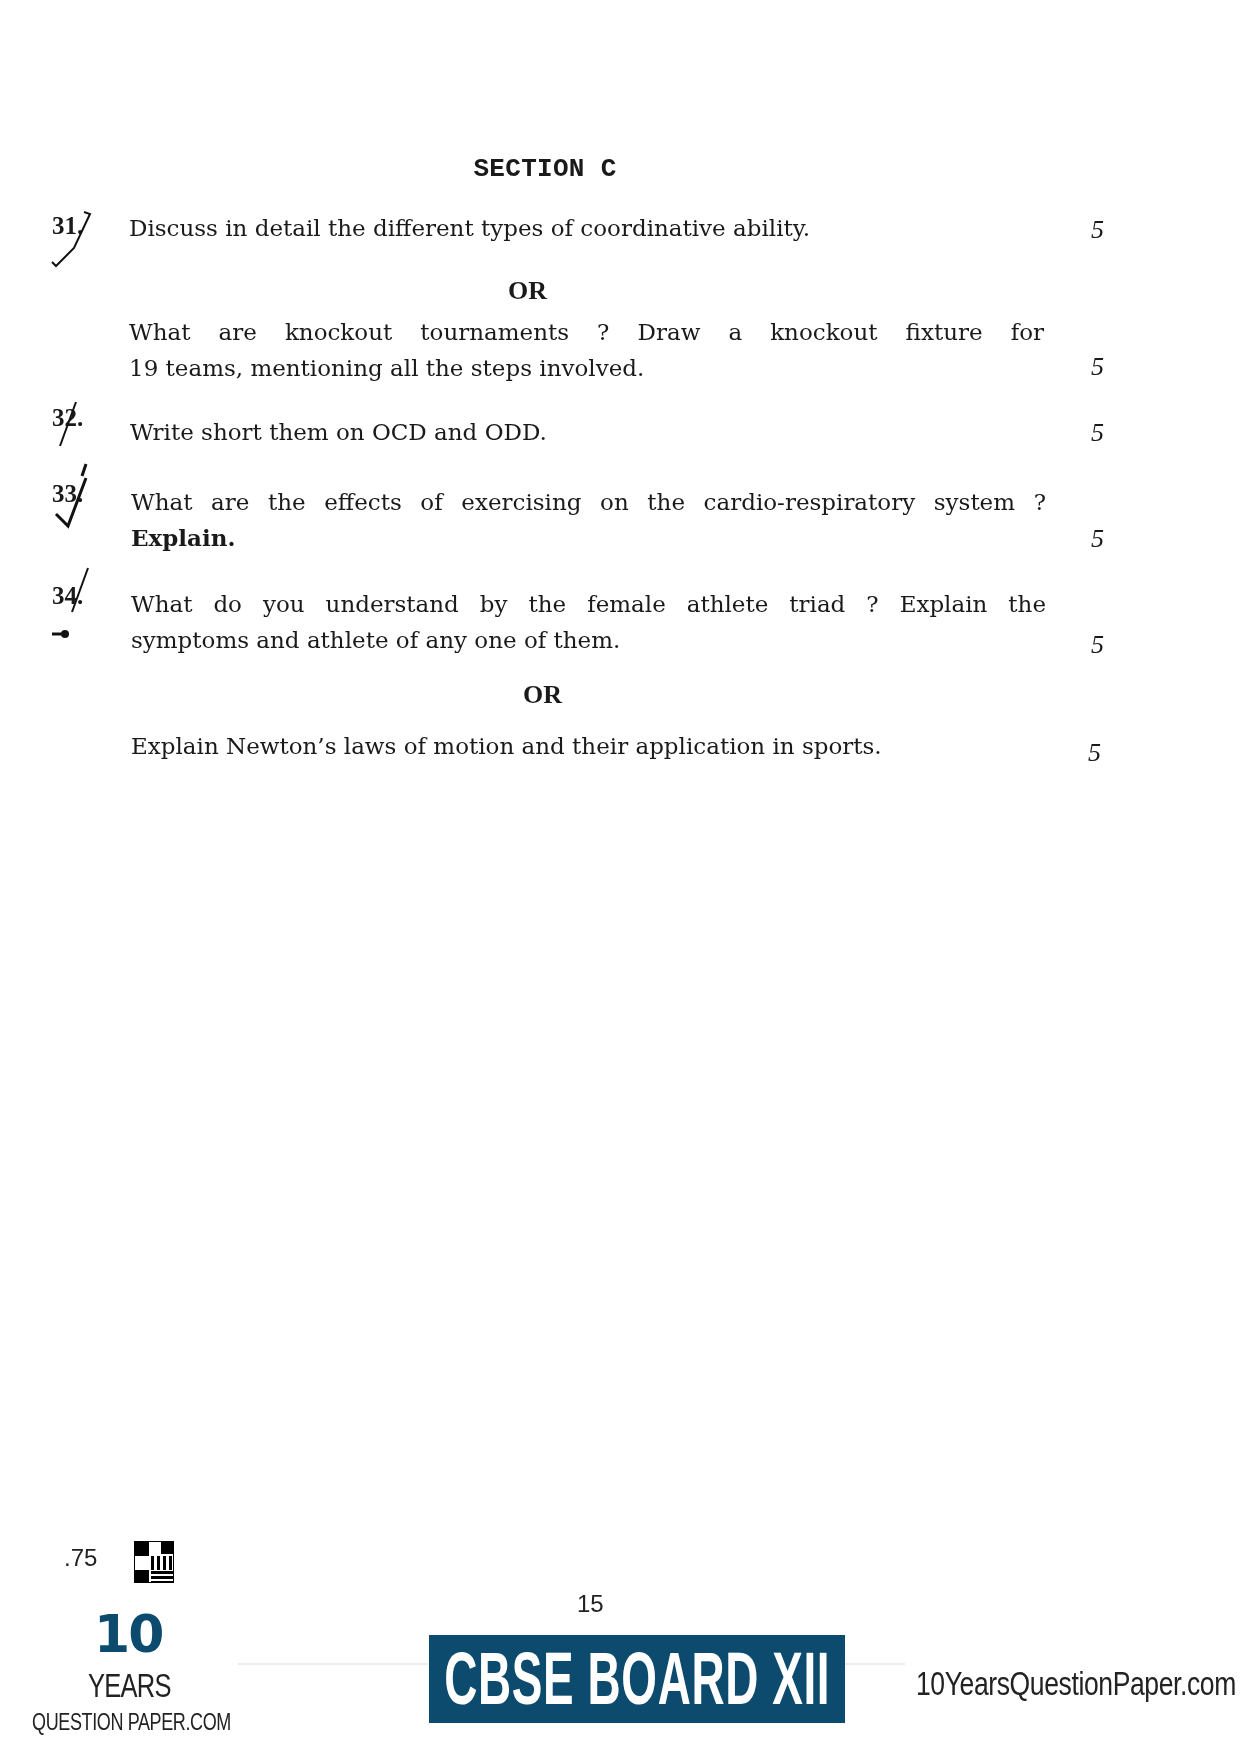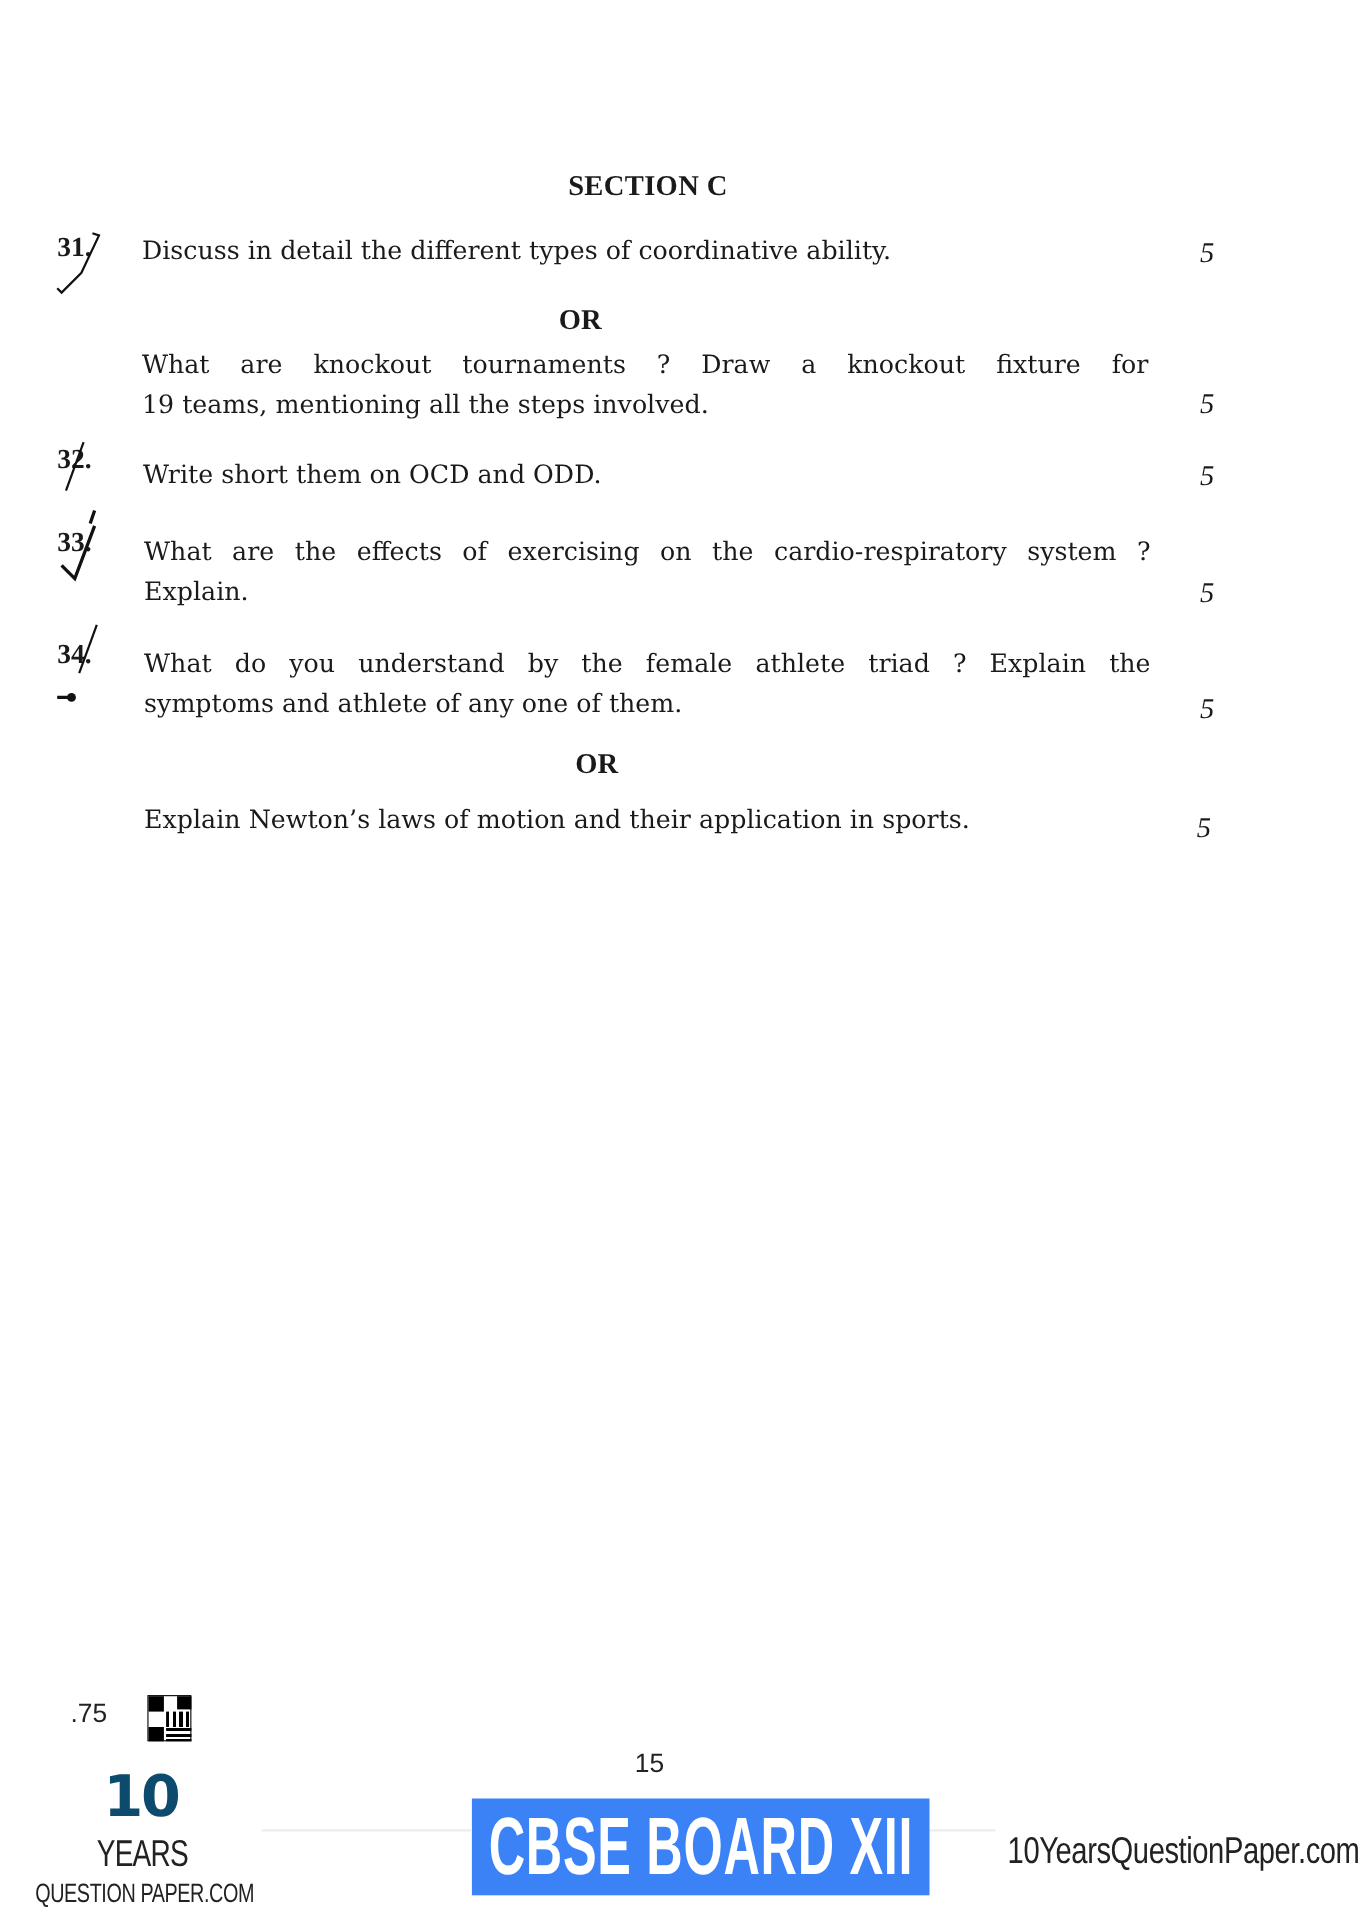--- a/index.html
+++ b/index.html
@@ -4,23 +4,22 @@
   <style>
     html, body { margin: 0; padding: 0; background: #ffffff; }
     body {
       width: 1240px; height: 1754px; position: relative; overflow: hidden;
       font-family: "DejaVu Serif", "Liberation Serif", serif;
       color: #1a1a1a;
     }
     .abs { position: absolute; }
     .section-title {
       left: 0; width: 1090px; text-align: center; top: 154px;
-      font-family: Liberation Serif, serif; font-weight: bold; font-size: 26px;
+      font-family: Liberation Mono, monospace; font-weight: bold; font-size: 26px;
       letter-spacing: 0.3px;
-      padding-left: 44px;
     }
     .qnum {
       font-family: "Liberation Serif", serif; font-weight: bold; font-size: 25px;
     }
     .qtext {
       font-family: "DejaVu Serif", "Liberation Serif", serif; font-size: 23px;
       line-height: 36px; text-align: justify; width: 915px;
     }
     .qtext.single { text-align: left; }
     .marks {
@@ -51,21 +50,21 @@
     }
     .logo-years {
       font-family: "Liberation Sans", sans-serif; font-size: 34px; color: #222;
       transform: scaleX(0.75); transform-origin: left top; letter-spacing: -1px;
     }
     .logo-qp {
       font-family: "Liberation Sans", sans-serif; font-size: 24px; color: #222;
       transform: scaleX(0.75); transform-origin: left top; letter-spacing: -0.5px; white-space: nowrap;
     }
     .board-banner {
-      left: 429px; top: 1635px; width: 416px; height: 88px; background: #3b82f6;
+      left: 429px; top: 1635px; width: 416px; height: 88px; background: #0c4a6e;
       display: flex; align-items: center; justify-content: center; overflow: hidden;
     }
     .board-banner span {
       color: #fff; font-family: "Liberation Sans", sans-serif; font-weight: bold;
       font-size: 74px; line-height: 80px; transform: scaleX(0.62); white-space: nowrap;
       letter-spacing: 1px; display: inline-block;
     }
     .site-url {
       font-family: "Liberation Sans", sans-serif; font-size: 34px; color: #222;
       transform: scaleX(0.78); transform-origin: left top; white-space: nowrap; letter-spacing: -0.5px;
@@ -100,21 +99,21 @@
   <div class="abs qtext single" style="left:130px; top:414px;">Write short them on OCD and ODD.</div>
   <div class="abs marks" style="top:418px;">5</div>
 </div>
 
 <div>
   <div class="abs qnum" style="left:52px; top:480px;">33.</div>
   <svg class="tick" style="left:46px; top:462px;" width="50" height="70">
     <path d="M40 2 L36 14 M40 16 L22 64 L10 52" fill="none" stroke="#111" stroke-width="3"></path>
   </svg>
   <div class="abs qtext" style="left:131px; top:484px; text-align-last: justify;">What are the effects of exercising on the cardio-respiratory system ?</div>
-  <div class="abs qtext single" style="left:131px; top:520px;">Explain.</div>
+  <div class="abs qtext single" style="left:131px; top:520px;font-weight:bold;">Explain.</div>
   <div class="abs marks" style="top:524px;">5</div>
 </div>
 
 <div>
   <div class="abs qnum" style="left:52px; top:582px;">34.</div>
   <svg class="tick" style="left:46px; top:566px;" width="50" height="90">
     <path d="M42 2 L26 46" fill="none" stroke="#111" stroke-width="2"></path>
     <path d="M6 68 L16 68" fill="none" stroke="#111" stroke-width="3"></path>
     <circle cx="19" cy="68" r="4" fill="#111"></circle>
   </svg>

